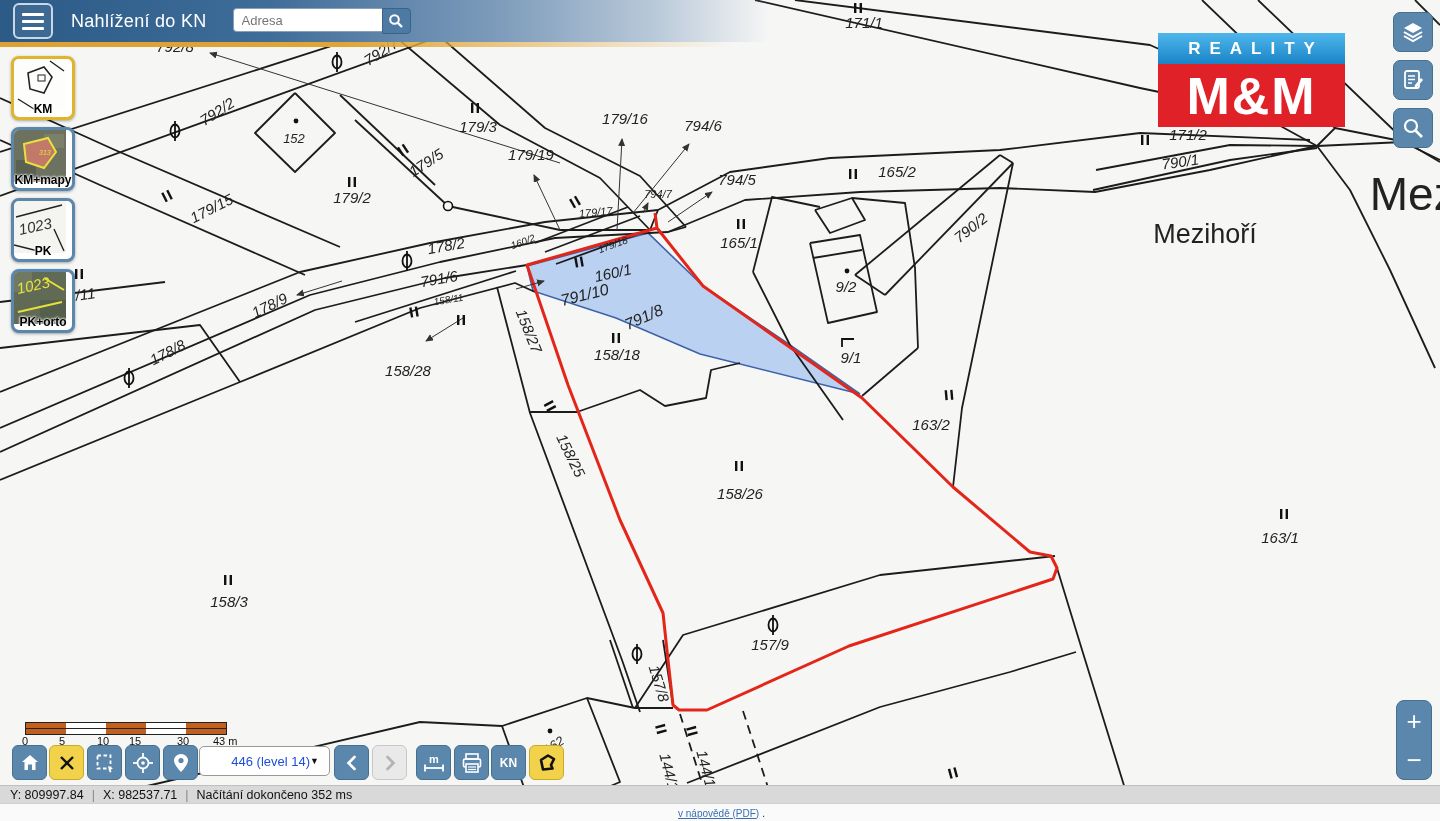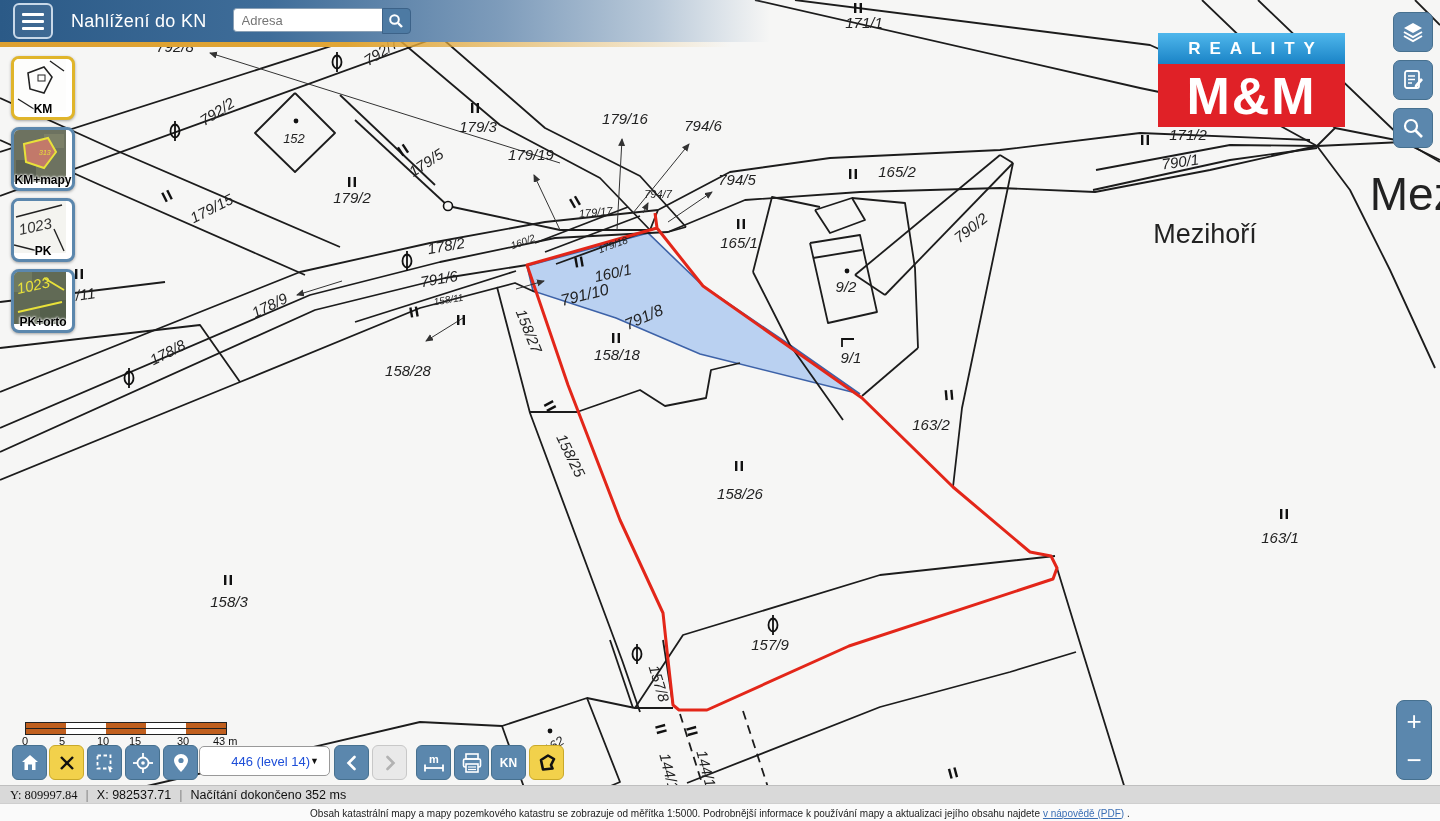--- a/index.html
+++ b/index.html
@@ -57,21 +57,21 @@
   .tb-btn.yellow{background:#f2d14b;border-color:#c9a92a;}
   .tb-btn.disabled{background:#e9e9e9;border-color:#c8c8c8;cursor:default;}
   #level-select{position:absolute;left:199px;top:31px;width:131px;height:30px;background:#fff;
     border:1px solid #999;border-radius:5px;display:flex;align-items:center;cursor:pointer;box-sizing:border-box;}
   #level-select .txt{font-size:13px;color:#1d4ed8;margin-left:12px;flex:1;text-align:right;}
   #level-select .caret{margin-right:10px;font-size:9px;color:#111;}
   
   #statusbar{position:absolute;left:0;top:785px;width:100%;height:18px;background:#d9d9d9;
     border-top:1px solid #bfbfbf;z-index:40;display:flex;align-items:center;font-size:12.5px;color:#111;}
   #statusbar .sep{margin:0 8px;color:#888;}
-  #statusbar .it{margin-left:10px;font-family:Liberation Serif, serif;}
+  #statusbar .it{margin-left:10px;}
   #footer{position:absolute;left:0;top:803px;width:100%;height:18px;background:#fafafa;
     border-top:1px solid #cfcfcf;z-index:40;display:flex;align-items:center;justify-content:center;
     font-size:10px;color:#222;white-space:nowrap;}
   #footer a{color:#3b6fb5;text-decoration:underline;margin:0 3px;cursor:pointer;}
   #footer .warn{color:#c90000;font-weight:bold;margin-left:3px;}
 </style>
 </head>
 <body>
 
 <div id="stage">
@@ -524,18 +524,17 @@
 
   <div id="statusbar">
     <span class="it">Y: 809997.84</span>
     <span class="sep">|</span>
     <span>X: 982537.71</span>
     <span class="sep">|</span>
     <span>Načítání dokončeno 352 ms</span>
   </div>
 
   <div id="footer">
-    <span>Obsah katastrální mapy a mapy pozemkového katastru se zobrazuje od měřítka 1:5000. Podrobnější informace k používání mapy a aktualizaci jejího obsahu najdete</span>
     <a>v nápovědě (PDF)</a>
     <span>.</span>
   </div>
 
 </div>
 
 </body></html>

